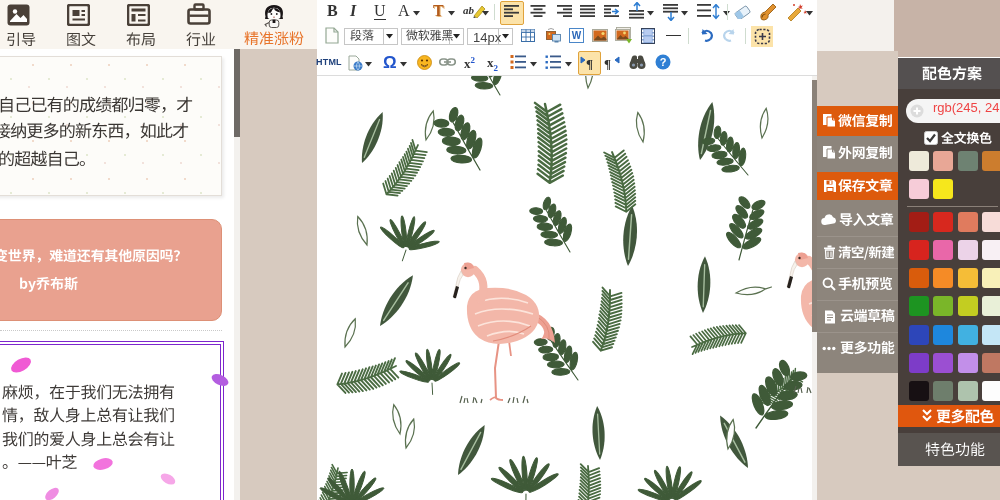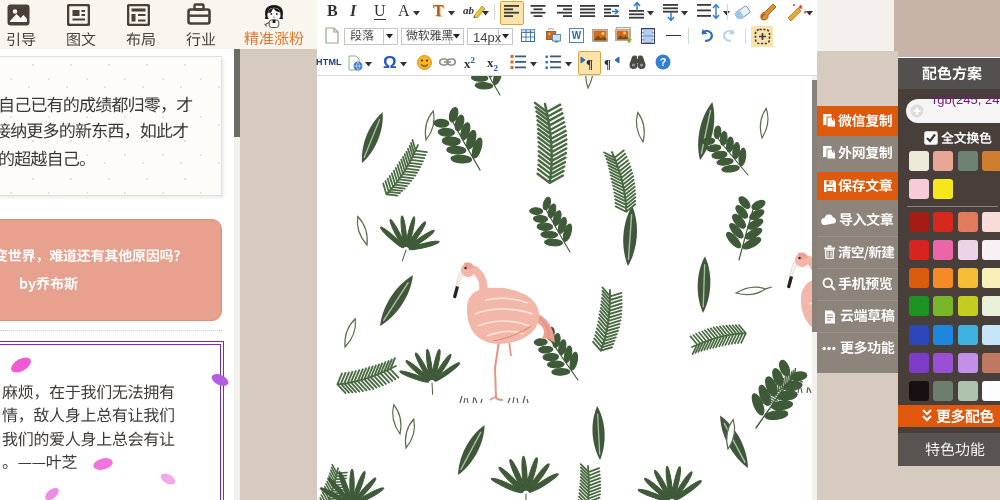--- a/index.html
+++ b/index.html
@@ -544,21 +544,21 @@
 <div class="ab" style="left:898px;top:58px;width:102px;height:31px;background:#545050"></div>
 <svg style="position:absolute;left:922px;top:63.1px;overflow:visible" width="62" height="22">
     <path transform="translate(0,15.9)" d="M8.1 -12.1V-10.3H12.3V-7.5H8.1V-1.2C8.1 0.6 8.6 1.1 10.3 1.1C10.7 1.1 12 1.1 12.4 1.1C14 1.1 14.4 0.4 14.6 -2.2C14.1 -2.3 13.4 -2.6 13 -2.9C12.9 -0.9 12.8 -0.5 12.3 -0.5C11.9 -0.5 10.8 -0.5 10.6 -0.5C10 -0.5 9.9 -0.6 9.9 -1.2V-5.8H12.3V-4.8H14V-12.1ZM2.3 -2.1H5.8V-1.1H2.3ZM2.3 -3.4V-4.5C2.5 -4.4 2.8 -4.2 2.9 -4C3.6 -4.8 3.8 -5.9 3.8 -6.7V-7.9H4.3V-5.5C4.3 -4.6 4.5 -4.4 5.1 -4.4C5.3 -4.4 5.5 -4.4 5.7 -4.4H5.8V-3.4ZM0.6 -12.2V-10.6H2.7V-9.4H0.9V1.3H2.3V0.3H5.8V1.1H7.2V-9.4H5.6V-10.6H7.5V-12.2ZM3.8 -9.4V-10.6H4.4V-9.4ZM2.3 -4.6V-7.9H2.9V-6.7C2.9 -6 2.9 -5.2 2.3 -4.6ZM5.1 -7.9H5.8V-5.2L5.7 -5.3C5.7 -5.3 5.6 -5.3 5.5 -5.3C5.4 -5.3 5.3 -5.3 5.2 -5.3C5.1 -5.3 5.1 -5.3 5.1 -5.5Z M21.8 -6.9V-5.1H19V-6.9ZM23.5 -6.9H26.3V-5.1H23.5ZM23.5 -10C23.1 -9.5 22.6 -9 22.2 -8.6H18.8C19.3 -9 19.7 -9.5 20.1 -10ZM20 -12.9C19 -11 17.2 -9.2 15.4 -8.2C15.7 -7.8 16.2 -6.9 16.4 -6.5C16.6 -6.7 16.9 -6.9 17.2 -7.1V-1.6C17.2 0.5 18.1 1.1 20.9 1.1C21.5 1.1 25.4 1.1 26.1 1.1C28.6 1.1 29.2 0.3 29.5 -2.1C29 -2.2 28.3 -2.5 27.8 -2.8C27.6 -0.9 27.4 -0.6 26 -0.6C25.1 -0.6 21.6 -0.6 20.9 -0.6C19.2 -0.6 19 -0.7 19 -1.6V-3.4H26.3V-2.9H28V-8.6H24.4C25 -9.3 25.7 -10.1 26.2 -10.8L25.1 -11.7L24.7 -11.6H21.3L21.6 -12.2Z M36.2 -12.3C36.5 -11.7 36.9 -10.9 37.1 -10.3H30.8V-8.6H34.6C34.4 -5.4 34.2 -2 30.5 -0.1C31 0.3 31.6 0.9 31.8 1.4C34.6 -0.1 35.7 -2.5 36.2 -5H40.9C40.7 -2.3 40.5 -1 40 -0.7C39.8 -0.5 39.6 -0.5 39.3 -0.5C38.9 -0.5 37.8 -0.5 36.8 -0.6C37.1 -0.1 37.4 0.6 37.4 1.2C38.4 1.2 39.4 1.2 40 1.2C40.7 1.1 41.2 0.9 41.6 0.4C42.3 -0.2 42.6 -1.9 42.9 -6C42.9 -6.2 42.9 -6.8 42.9 -6.8H36.5C36.5 -7.4 36.6 -8 36.6 -8.6H44.2V-10.3H38.1L39.1 -10.8C38.9 -11.4 38.4 -12.3 38 -12.9Z M45.7 -3.5V-2H50.3C49 -1.2 47.1 -0.6 45.3 -0.3C45.7 0.1 46.2 0.8 46.4 1.2C48.3 0.8 50.2 -0.1 51.6 -1.2V1.3H53.4V-1.3C54.8 -0.2 56.7 0.7 58.6 1.2C58.9 0.7 59.4 0 59.8 -0.3C57.9 -0.6 56.1 -1.2 54.7 -2H59.4V-3.5H53.4V-4.6H51.6V-3.5ZM51.1 -12.4 51.4 -11.7H46.1V-9.4H47.7V-10.3H51C50.7 -9.9 50.5 -9.5 50.2 -9.2H45.8V-7.7H49C48.5 -7.2 48 -6.7 47.6 -6.3C48.5 -6.1 49.5 -6 50.4 -5.8C49.1 -5.5 47.6 -5.4 45.9 -5.3C46.1 -4.9 46.4 -4.4 46.5 -3.9C49.3 -4.1 51.5 -4.5 53.2 -5.2C54.9 -4.8 56.4 -4.3 57.5 -3.9L59 -5.1C57.9 -5.5 56.5 -5.9 54.9 -6.2C55.5 -6.7 55.9 -7.2 56.3 -7.7H59.2V-9.2H52.2L52.7 -9.9L51.6 -10.3H57.2V-9.4H59V-11.7H53.3C53.1 -12.1 52.8 -12.5 52.6 -12.9ZM54.3 -7.7C53.9 -7.3 53.5 -7 52.9 -6.7C52.1 -6.9 51.2 -7 50.3 -7.2L50.9 -7.7Z" fill="#ffffff"></path>
   </svg>
 <div class="ab" style="left:898px;top:89px;width:102px;height:344px;background:#483f3b"></div>
 <div class="ab" style="left:906px;top:99px;width:94px;height:24px;background:#f5f5f5;border-radius:12px 0 0 12px"></div>
 <svg class="ab" style="left:910px;top:104px" width="14" height="14">
     <circle cx="7" cy="7" r="6.5" fill="#dcdcdc"></circle>
     <path d="M3.5 7 H10.5 M7 3.5 V10.5" stroke="#fff" stroke-width="2"></path>
   </svg>
-<div class="ab" style="left:933px;top:92px;font:13px 'Liberation Sans';color:#701a75">rgb(245, 24</div>
+<div class="ab" style="left:933px;top:100px;font:13px 'Liberation Sans';color:#ef4444">rgb(245, 24</div>
 <svg class="ab" style="left:924px;top:131px" width="14" height="14">
     <rect x="0.5" y="0.5" width="13" height="13" rx="2" fill="#fff" stroke="#ccc"></rect>
     <path d="M3 7 L6 10 L11 3.5" stroke="#3a3a3a" stroke-width="2.2" fill="none"></path>
   </svg>
 <svg style="position:absolute;left:941px;top:128.7px;overflow:visible" width="52" height="19">
     <path transform="translate(0,13.8)" d="M6.2 -11.2C4.9 -9.1 2.5 -7.4 0.2 -6.5C0.6 -6.1 1.1 -5.6 1.3 -5.2C1.7 -5.4 2.1 -5.6 2.5 -5.8V-5H5.7V-3.5H2.7V-2.1H5.7V-0.5H1V0.9H12.1V-0.5H7.3V-2.1H10.4V-3.5H7.3V-5H10.5V-5.8C10.9 -5.6 11.3 -5.3 11.8 -5.1C12 -5.6 12.4 -6.1 12.8 -6.4C10.8 -7.4 8.9 -8.5 7.4 -10.2L7.6 -10.5ZM3.3 -6.3C4.5 -7.1 5.6 -8 6.5 -9C7.5 -8 8.5 -7.1 9.7 -6.3Z M18.1 -10.7C18.4 -10.1 18.7 -9.4 18.8 -8.9H13.3V-7.3H15.3C16 -5.5 16.9 -3.9 18.1 -2.6C16.8 -1.6 15.1 -0.8 13 -0.3C13.3 0 13.8 0.8 14 1.1C16.1 0.5 17.8 -0.3 19.3 -1.5C20.6 -0.4 22.3 0.5 24.4 1.1C24.6 0.6 25.1 -0.1 25.4 -0.4C23.5 -0.8 21.8 -1.6 20.5 -2.7C21.6 -3.9 22.5 -5.5 23.2 -7.3H25.2V-8.9H19.5L20.6 -9.2C20.5 -9.7 20.1 -10.6 19.7 -11.2ZM19.3 -3.7C18.3 -4.7 17.5 -6 16.9 -7.3H21.4C20.9 -5.9 20.2 -4.7 19.3 -3.7Z M29.8 -3.9V-2.6H32.6C32 -1.6 31 -0.7 29.1 0.1C29.4 0.4 29.9 0.9 30.1 1.2C32 0.3 33.1 -0.7 33.8 -1.7C34.6 -0.4 35.8 0.6 37.2 1.1C37.5 0.7 37.9 0.2 38.2 -0.1C36.7 -0.6 35.5 -1.5 34.7 -2.6H37.9V-3.9H37.2V-7.7H35.9C36.3 -8.2 36.7 -8.8 37 -9.3L36 -10L35.7 -9.9H33.4C33.5 -10.2 33.6 -10.5 33.8 -10.7L32.2 -11C31.8 -10 31 -8.8 29.8 -7.8V-8.6H28.7V-11H27.2V-8.6H25.9V-7.1H27.2V-4.8C26.7 -4.7 26.1 -4.5 25.7 -4.4L26 -3L27.2 -3.3V-0.7C27.2 -0.5 27.2 -0.4 27 -0.4C26.9 -0.4 26.4 -0.4 26 -0.4C26.2 -0 26.4 0.7 26.4 1.1C27.2 1.1 27.8 1 28.2 0.8C28.6 0.5 28.7 0.1 28.7 -0.7V-3.7L30 -4.1L29.8 -5.5L28.7 -5.2V-7.1H29.8V-7.7C30.1 -7.5 30.4 -7.1 30.6 -6.8V-3.9ZM32.5 -8.6H34.8C34.6 -8.3 34.4 -8 34.1 -7.7H31.8C32.1 -8 32.3 -8.3 32.5 -8.6ZM34.8 -6.5H35.6V-3.9H34.6C34.7 -4.3 34.7 -4.7 34.7 -5.1V-6.5ZM32.1 -3.9V-6.5H33.1V-5.1C33.1 -4.7 33.1 -4.3 33.1 -3.9Z M44 -6V-4.4H41.5V-6ZM45.5 -6H47.9V-4.4H45.5ZM45.4 -8.7C45.1 -8.2 44.7 -7.8 44.4 -7.4H41.4C41.8 -7.8 42.2 -8.2 42.5 -8.7ZM42.4 -11.1C41.6 -9.5 40 -8 38.4 -7.1C38.7 -6.7 39.1 -6 39.3 -5.6C39.5 -5.8 39.8 -6 40 -6.2V-1.4C40 0.5 40.8 0.9 43.2 0.9C43.8 0.9 47.1 0.9 47.7 0.9C49.9 0.9 50.4 0.3 50.7 -1.9C50.3 -1.9 49.6 -2.2 49.2 -2.4C49.1 -0.8 48.9 -0.5 47.6 -0.5C46.8 -0.5 43.9 -0.5 43.2 -0.5C41.8 -0.5 41.5 -0.6 41.5 -1.4V-3H47.9V-2.5H49.4V-7.4H46.2C46.8 -8 47.4 -8.7 47.8 -9.4L46.8 -10.1L46.5 -10H43.5L43.8 -10.6Z" fill="#ffffff"></path>
   </svg>
 <div class="ab" style="left:908.9px;top:151px;width:20px;height:20px;background:#eeeada;border-radius:3px"></div>
 <div class="ab" style="left:933.2px;top:151px;width:20px;height:20px;background:#e8a796;border-radius:3px"></div>
 <div class="ab" style="left:957.5px;top:151px;width:20px;height:20px;background:#6e8272;border-radius:3px"></div>

